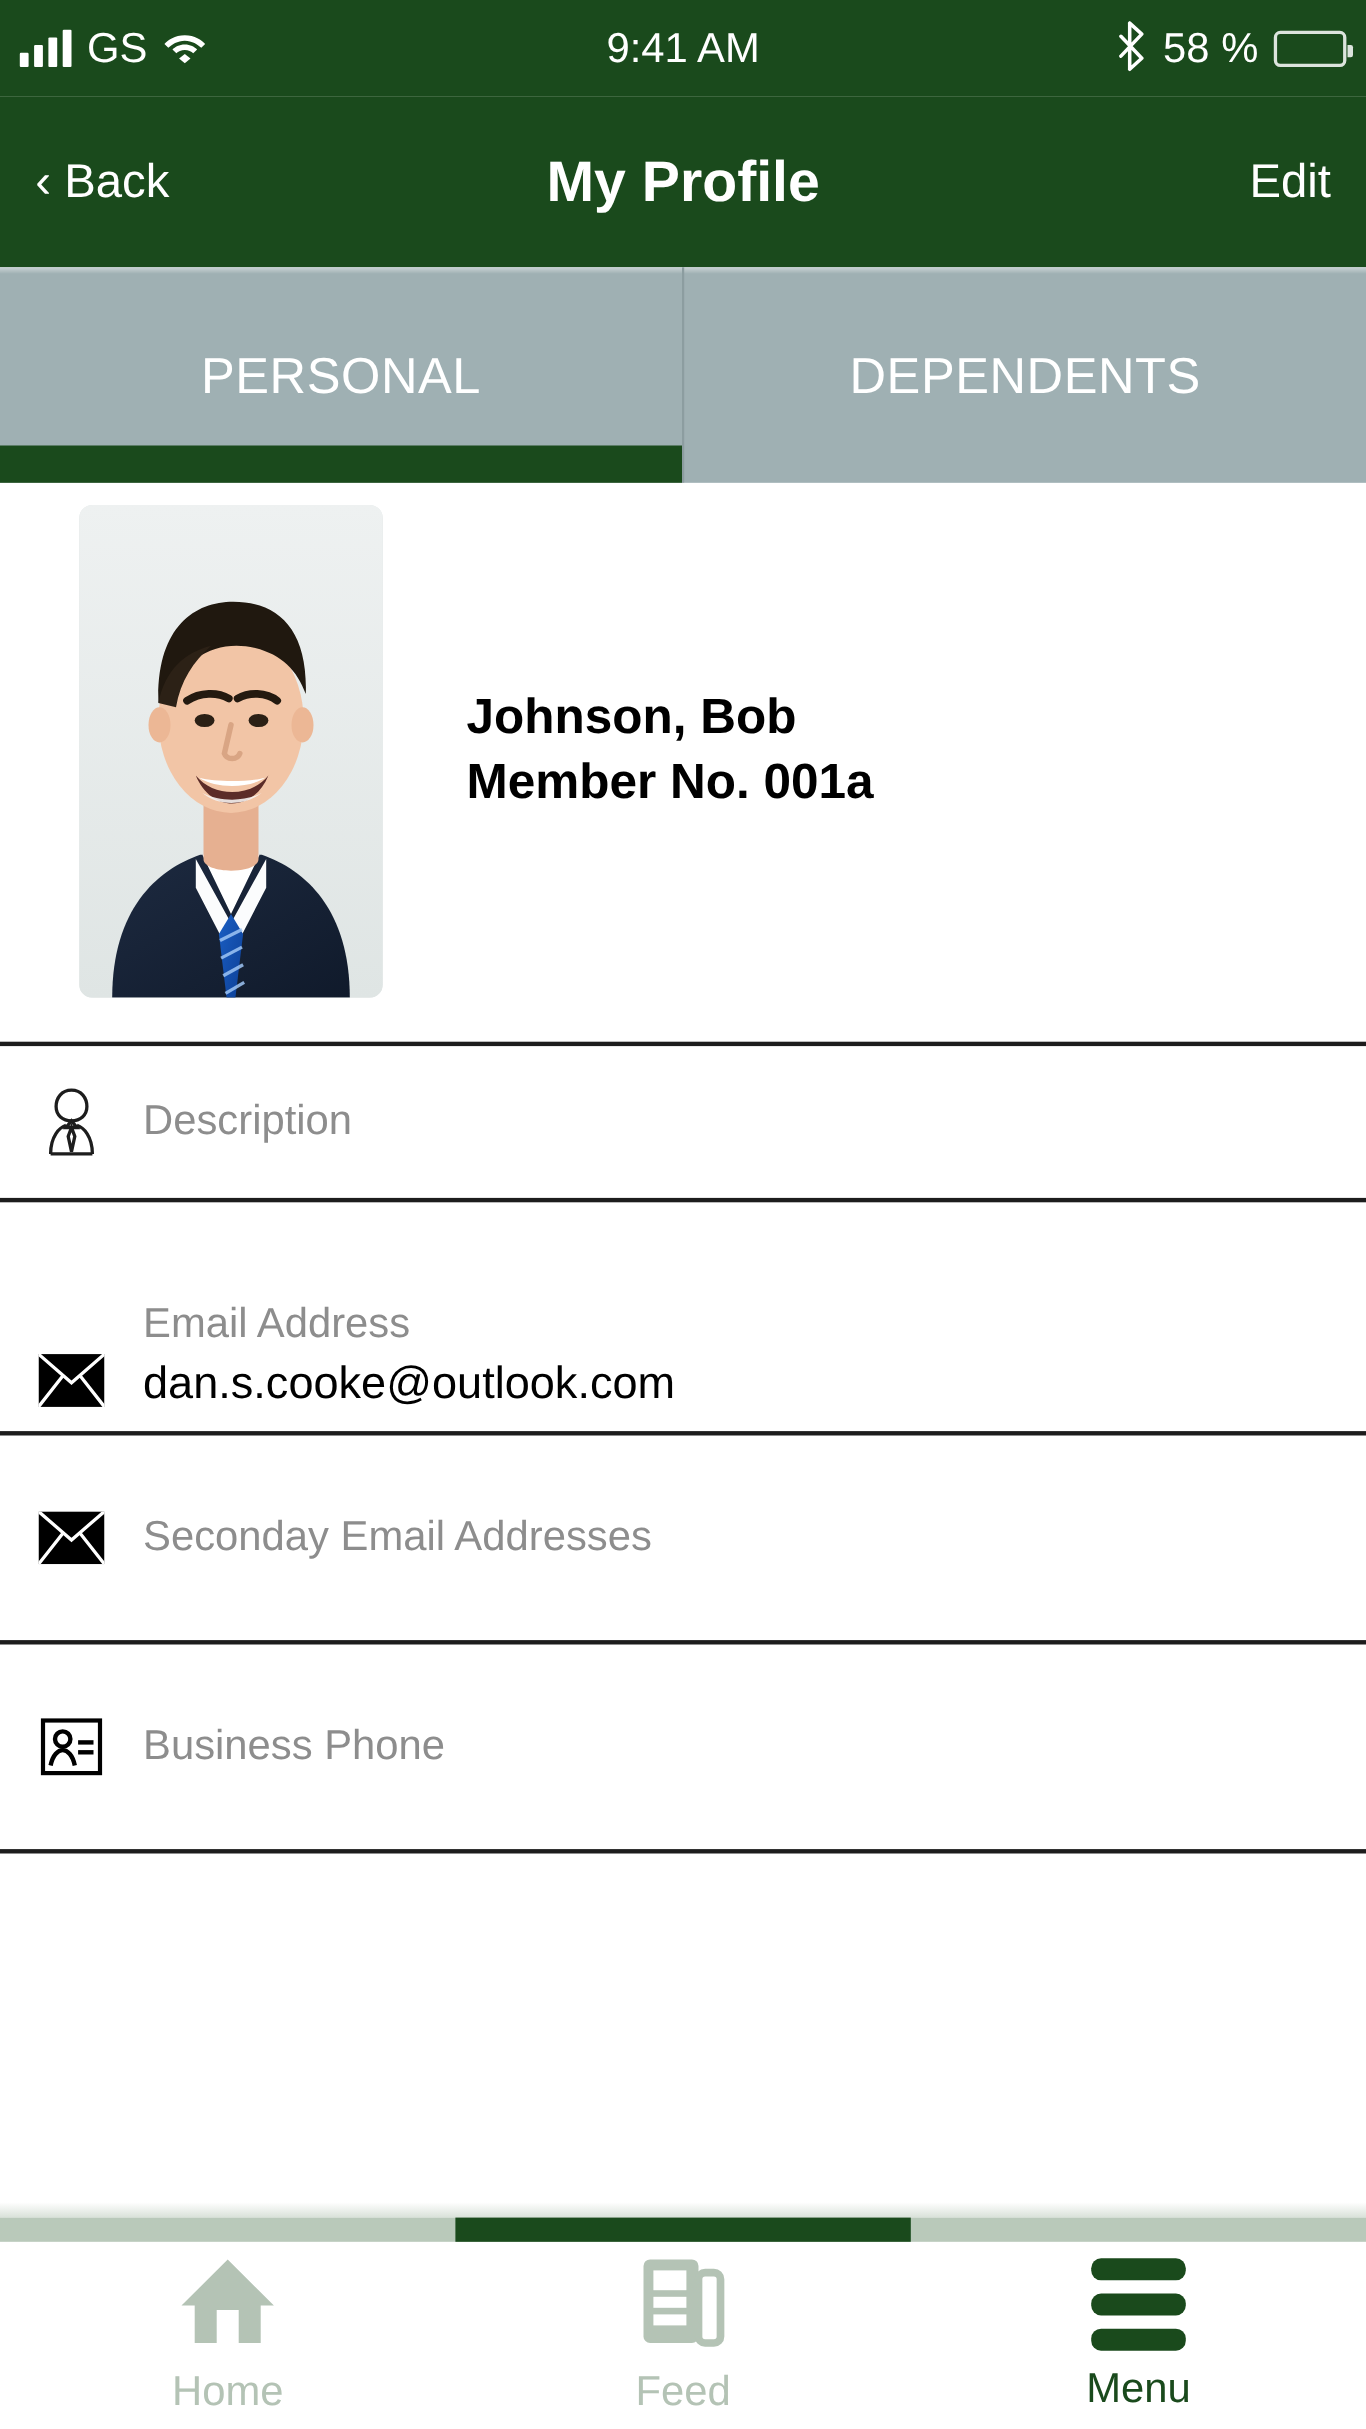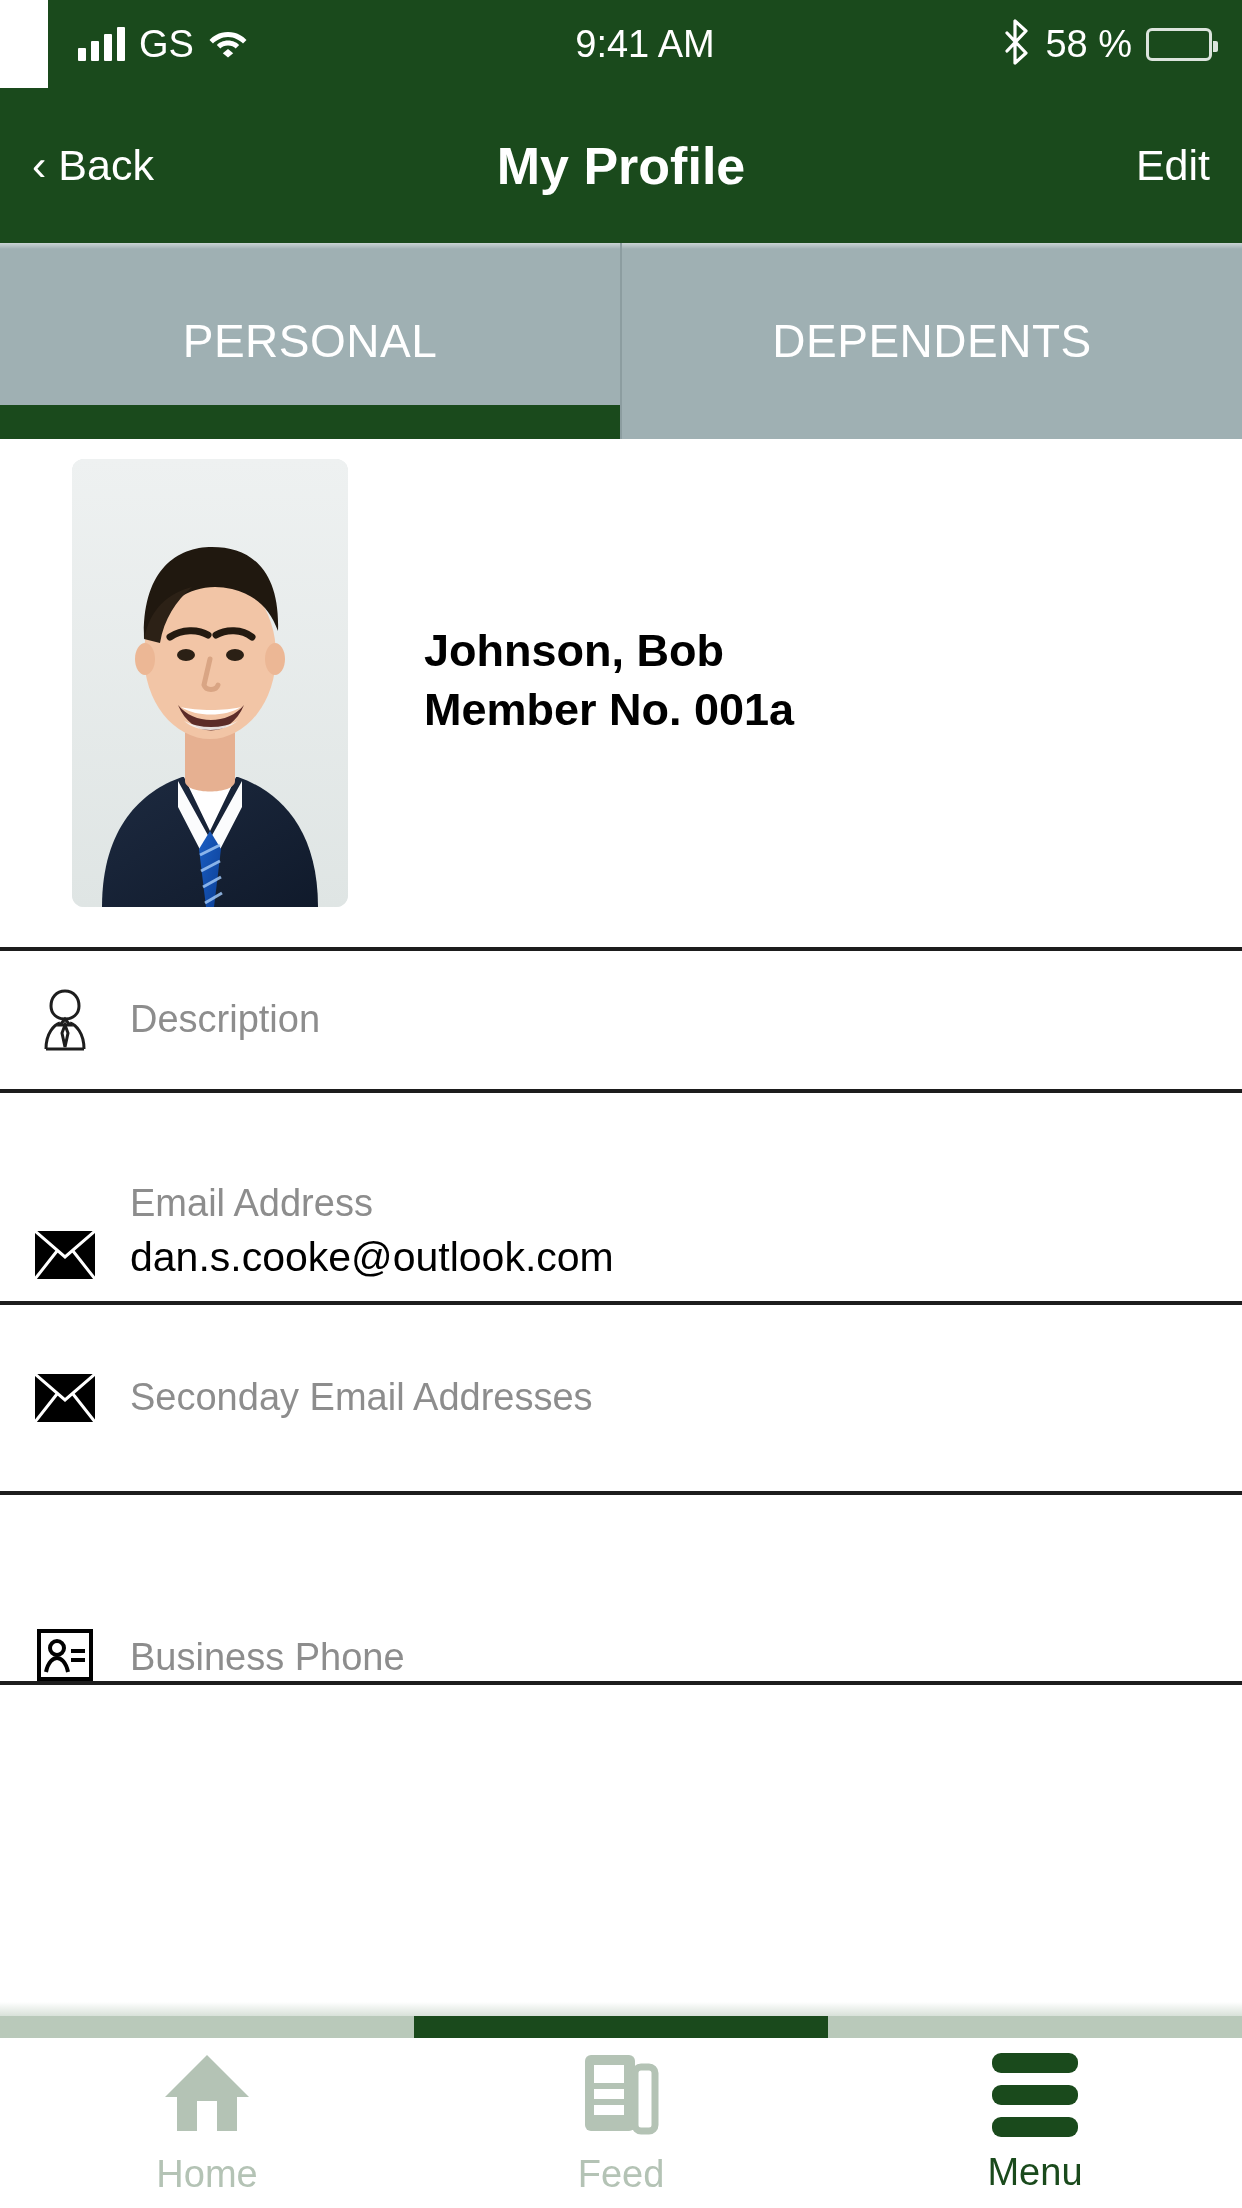--- a/index.html
+++ b/index.html
@@ -14,25 +14,24 @@
     overflow: hidden;
     position: relative;
   }
 
   
   .status-bar {
     height: 88px;
     background: #1a4a1c;
     display: flex;
     align-items: center;
-    padding: 0 30px;
+    padding: 0 18px;
     box-sizing: border-box;
     color: #ffffff;
     position: relative;
-    margin-left: 48px;
   }
   .status-left {
     display: flex;
     align-items: center;
     gap: 14px;
   }
   .signal-bars {
     display: flex;
     align-items: flex-end;
     gap: 5px;
@@ -223,21 +222,21 @@
   .row-value {
     color: #000000;
     font-size: 41px;
     line-height: 1.25;
     margin-top: 4px;
   }
   .row.r-description { height: 142px; }
   .row.r-email { height: 212px; align-items: flex-end; padding-bottom: 18px; }
   .row.r-email .row-icon { align-items: flex-end; padding-bottom: 4px; }
   .row.r-secondary { height: 190px; }
-  .row.r-phone { height: 190px; align-items: flex-end; }
+  .row.r-phone { height: 190px; }
 
   
   .bottom-wrap {
     position: absolute;
     left: 0; right: 0; bottom: 0;
   }
   .progress-track {
     height: 22px;
     background: #b9c9ba;
     display: flex;

